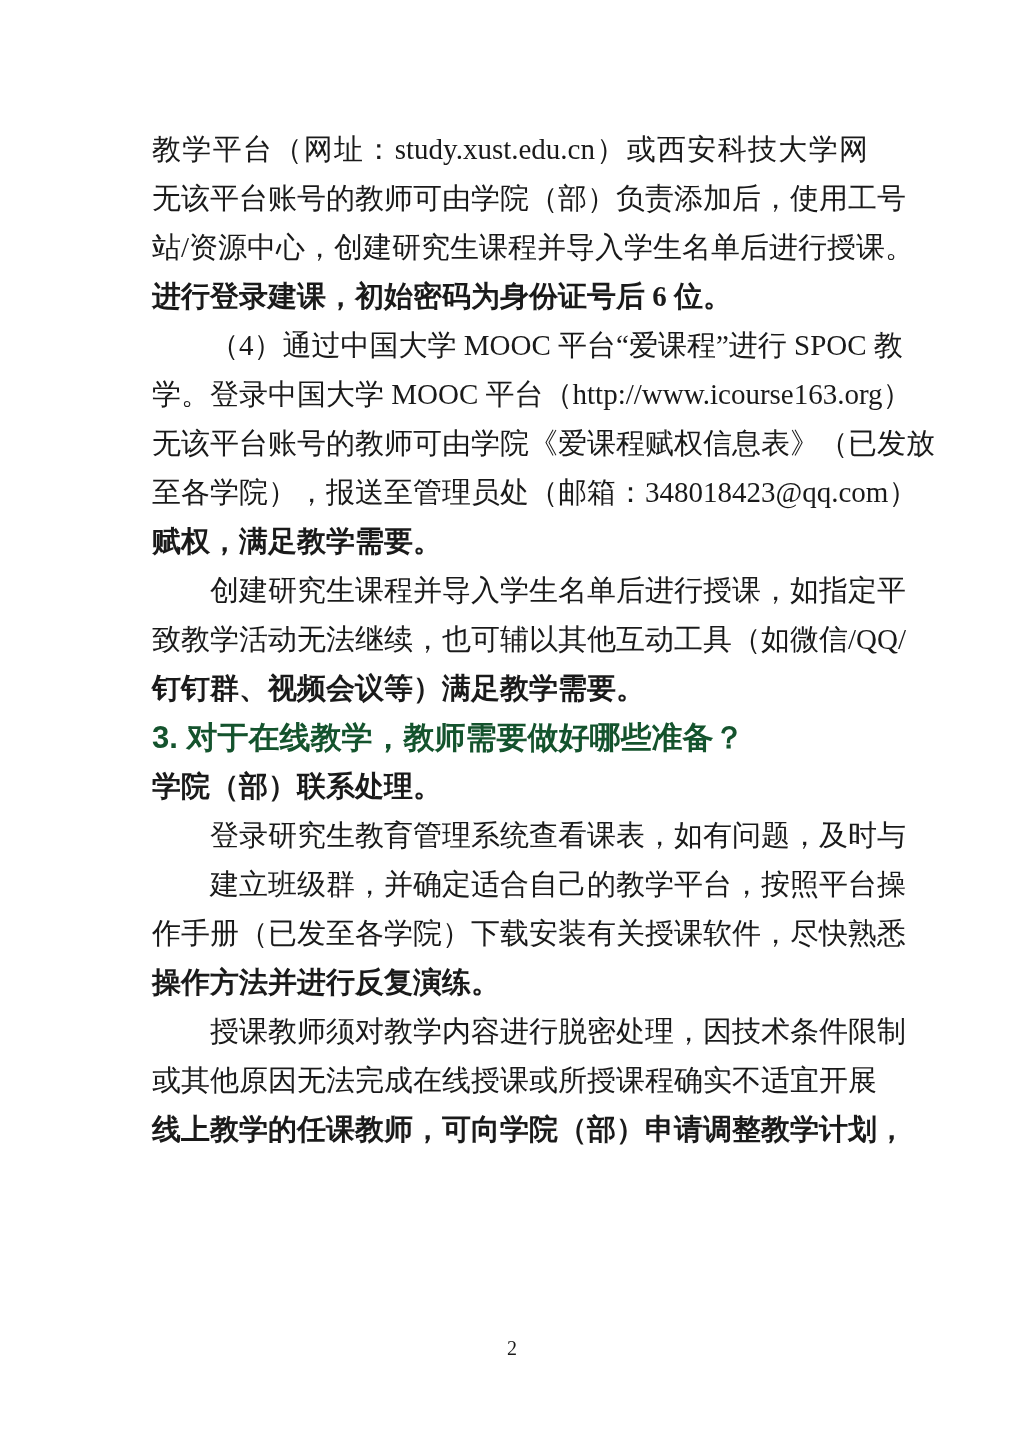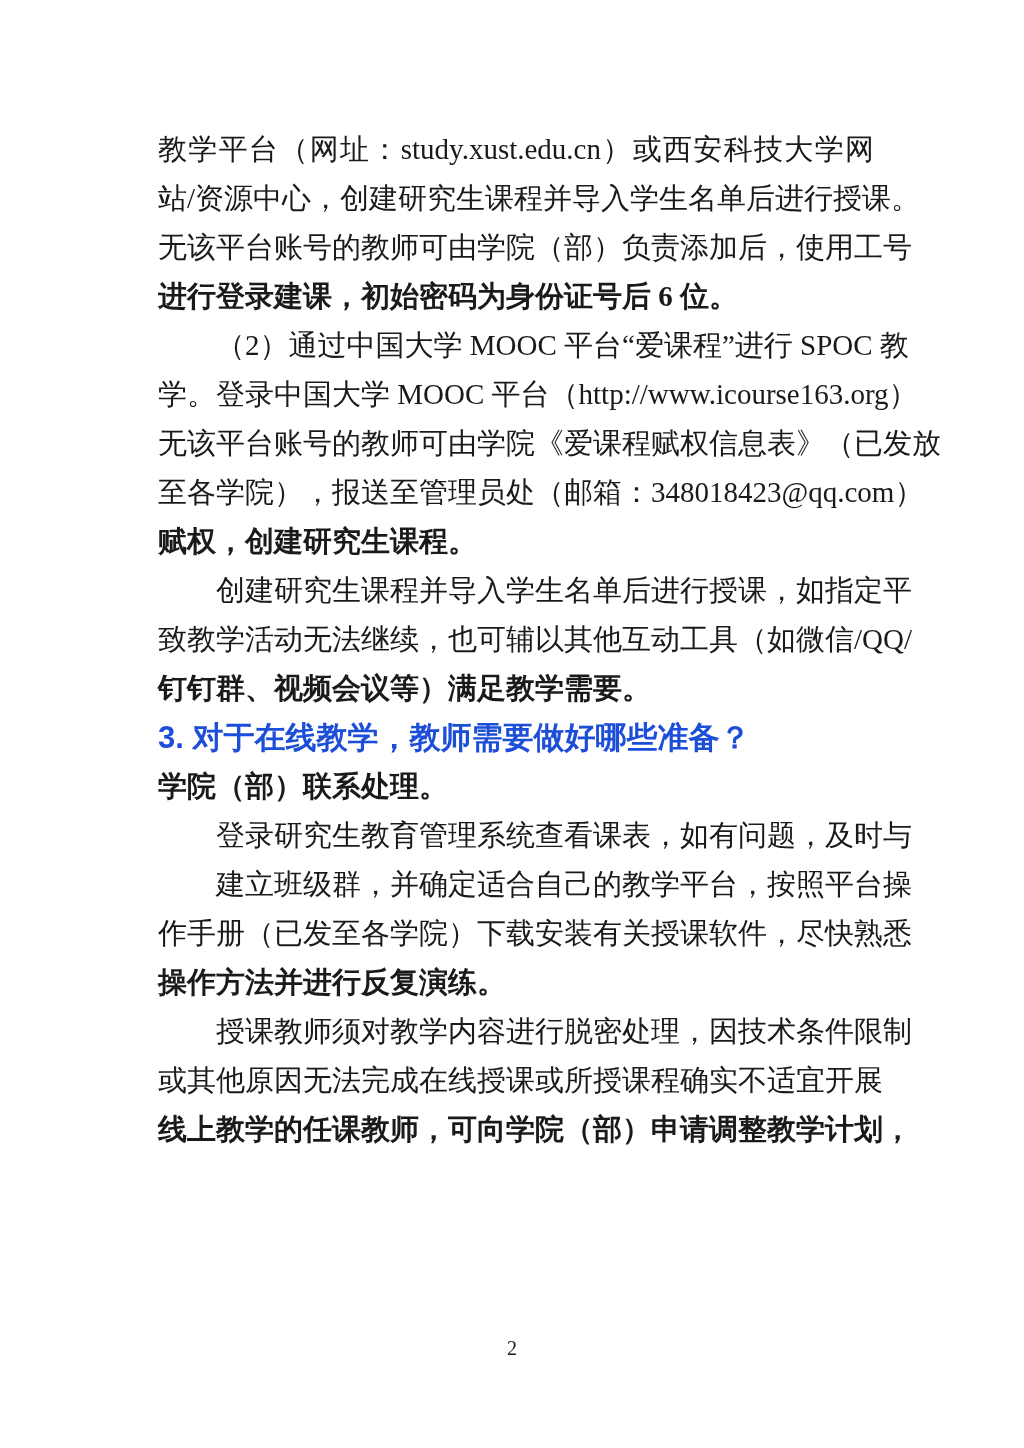--- a/index.html
+++ b/index.html
@@ -11,21 +11,21 @@
     position: relative;
     width: 1024px;
     height: 1448px;
     background: #ffffff;
     color: #1a1a1a;
     font-family: "Liberation Serif", serif;
     overflow: hidden;
   }
   .content {
     position: absolute;
-    left: 158px;
+    left: 152px;
     top: 125px;
     width: 716px;
   }
   .para { margin: 0; padding: 0; }
   .ln {
     font-size: 29px;
     line-height: 49px;
     white-space: nowrap;
     text-align: justify;
     text-align-last: justify;
@@ -35,21 +35,21 @@
     text-align-last: left;
     font-weight: bold;
     -moz-text-align-last: left;
   }
   .ln.first-indent {
     text-indent: 58px;
   }
   .heading-line {
     font-family: "Liberation Sans", sans-serif;
     font-weight: 700;
-    color: #1d4ed8;
+    color: #14532d;
     font-size: 31px;
     line-height: 49px;
     white-space: nowrap;
   }
   .page-footer {
     position: absolute;
     left: 0;
     top: 1334px;
     width: 1024px;
     text-align: center;
@@ -60,31 +60,31 @@
   }
 </style>
 </head>
 <body>
 
 <div class="page">
   <div class="content">
 
     <div class="para">
       <div class="ln">教学平台（网址：study.xust.edu.cn）或西安科技大学网</div>
+      <div class="ln">无该平台账号的教师可由学院（部）负责添加后，使用工号</div>
       <div class="ln">站/资源中心，创建研究生课程并导入学生名单后进行授课。</div>
-      <div class="ln">无该平台账号的教师可由学院（部）负责添加后，使用工号</div>
       <div class="ln last-line">进行登录建课，初始密码为身份证号后 6 位。</div>
     </div>
 
     <div class="para">
-      <div class="ln first-indent">（2）通过中国大学 MOOC 平台“爱课程”进行 SPOC 教</div>
+      <div class="ln first-indent">（4）通过中国大学 MOOC 平台“爱课程”进行 SPOC 教</div>
       <div class="ln">学。登录中国大学 MOOC 平台（http://www.icourse163.org）</div>
       <div class="ln">无该平台账号的教师可由学院《爱课程赋权信息表》（已发放</div>
       <div class="ln">至各学院），报送至管理员处（邮箱：348018423@qq.com）</div>
-      <div class="ln last-line">赋权，创建研究生课程。</div>
+      <div class="ln last-line">赋权，满足教学需要。</div>
     </div>
 
     <div class="para">
       <div class="ln first-indent">创建研究生课程并导入学生名单后进行授课，如指定平</div>
       <div class="ln">致教学活动无法继续，也可辅以其他互动工具（如微信/QQ/</div>
       <div class="ln last-line">钉钉群、视频会议等）满足教学需要。</div>
     </div>
 
 
     <div class="para">

